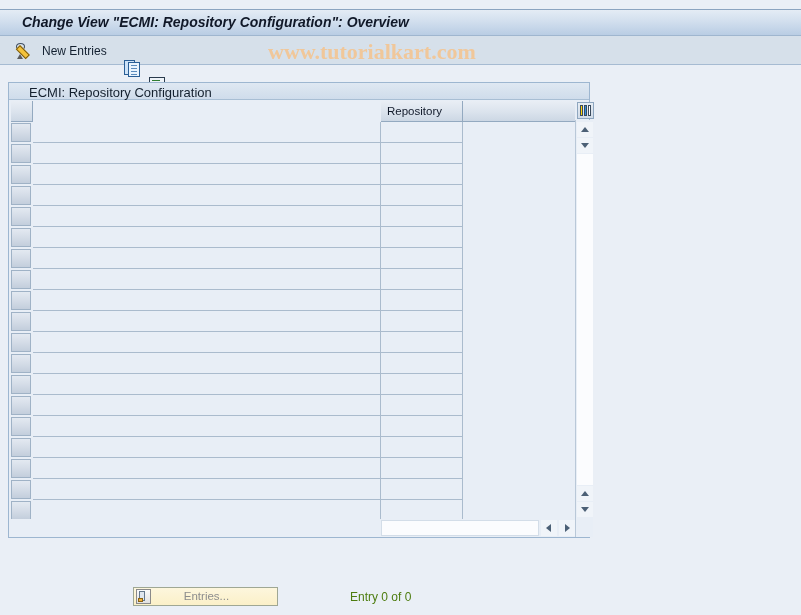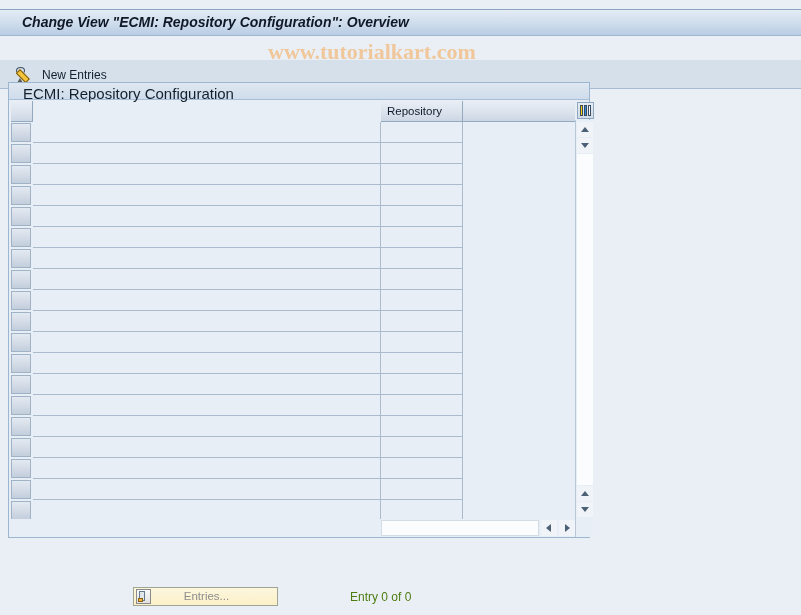--- a/index.html
+++ b/index.html
@@ -39,21 +39,20 @@
   }
 
   
   #toolbar {
     position: absolute;
     left: 0; top: 36px;
     width: 801px; height: 29px;
     background: #d6e0ea;
     border-bottom: 1px solid #a6bbd2;
     box-sizing: border-box;
-    margin-top: 24px;
   }
   .tb-icon {
     position: absolute;
     top: 6px;
     width: 17px; height: 17px;
     cursor: default;
   }
   .tb-label {
     position: absolute;
     top: 8px;
@@ -84,22 +83,22 @@
   #groupbox-title {
     position: absolute;
     left: 0; top: 0;
     width: 580px; height: 17px;
     background: linear-gradient(to bottom, #dfe8f2 0%, #cfdceb 100%);
     border-bottom: 1px solid #a8bed4;
     box-sizing: border-box;
   }
   #groupbox-title span {
     position: absolute;
-    left: 14px; top: 2px;
-    font-size: 15px;
+    left: 20px; top: 2px;
+    font-size: 13px;
     color: #14202e;
     white-space: nowrap;
   }
 
   
   #tablewrap {
     position: absolute;
     left: 0; top: 18px;
     width: 580px; height: 436px;
   }

